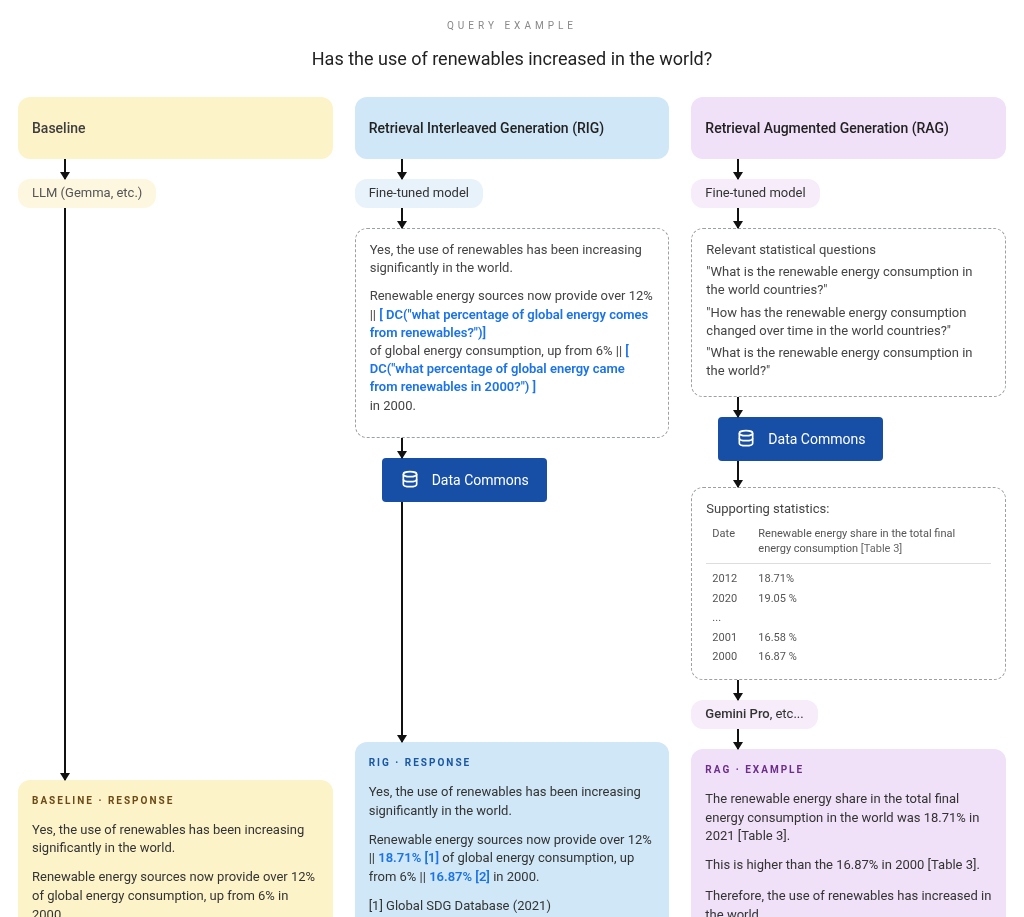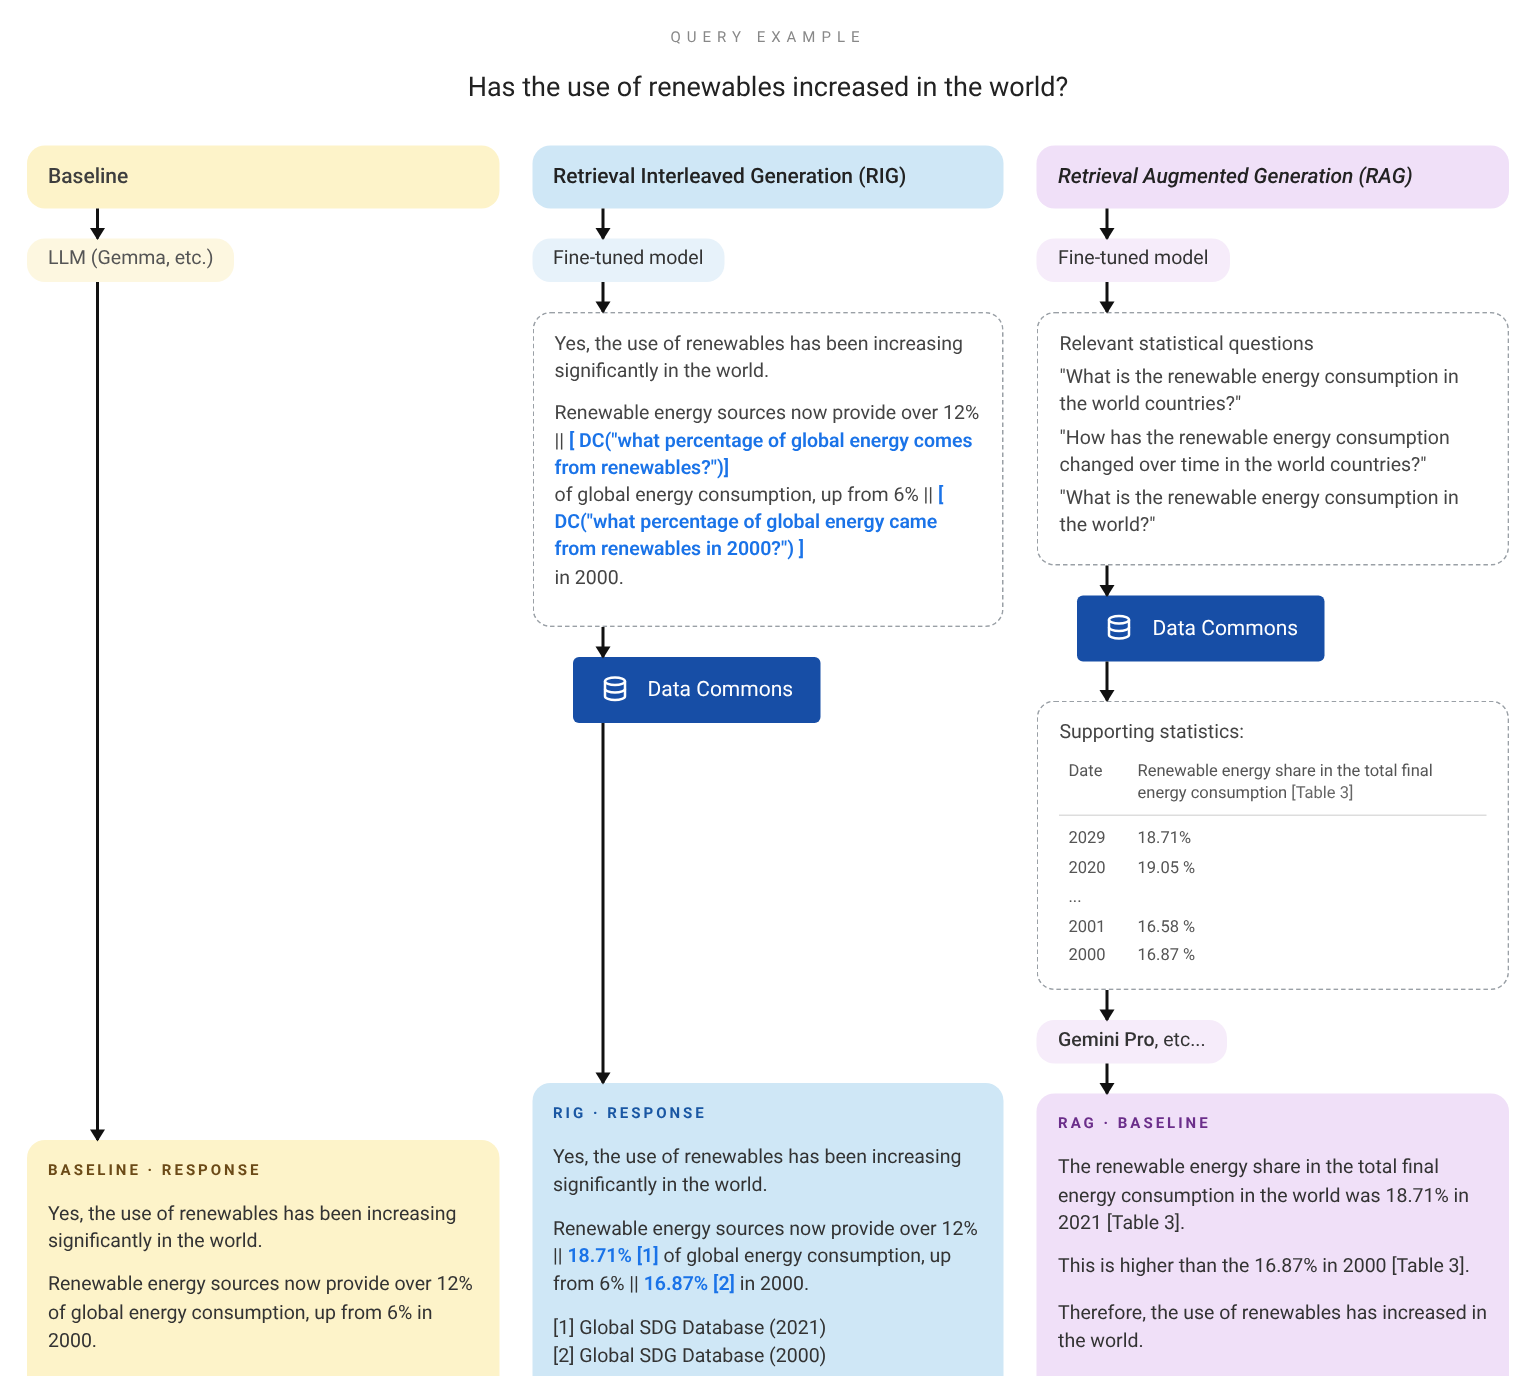--- a/index.html
+++ b/index.html
@@ -29,32 +29,32 @@
     align-items: stretch;
   }
   .col {
     flex: 1;
     display: flex;
     flex-direction: column;
     min-height: 780px;
   }
   .chip {
     border-radius: 12px;
-    padding: 12px 14px;
+    padding: 22px 14px;
     font-size: 14px;
     font-weight: 500;
     line-height: 1.3;
   }
   .chip.wide { width: 100%; }
   .chip.narrow { width: fit-content; padding: 6px 14px; font-size: 13px; font-weight: 400; }
   .yellow { background: #fdf3c9; color: #3e3e3e; }
   .yellow-lt { background: #fdf7e0; color: #555; }
   .blue { background: #cfe7f6; color: #222; }
   .blue-lt { background: #e7f2fa; color: #333; }
-  .purple { background: #f0e0f8; color: #222; font-style: italic; }
+  .purple { background: #f0e0f8; color: #222; }
   .purple-lt { background: #f6ecfa; color: #333; }
   .arrow {
     width: 2px;
     background: #111;
     margin-left: 46px;
     position: relative;
     flex: 0 0 auto;
   }
   .arrow.short { height: 20px; }
   .arrow.long { flex: 1; min-height: 20px; }
@@ -215,21 +215,21 @@
             <span>Renewable energy share in the total final energy consumption</span>
             <span class="small">[Table 3]</span>
           </td>
         </tr>
       </tbody>
         </table>
       <hr class="stats-hr">
       <table class="stats-table">
         <tbody>
             <tr>
-              <td style="width:44px">2029</td>
+              <td style="width:44px">2012</td>
               <td>18.71%</td>
             </tr>
         <tr>
               <td>2020</td>
               <td>19.05 %</td>
             </tr>
         <tr>
               <td>...</td>
               <td></td>
             </tr>
@@ -243,20 +243,20 @@
             </tr>
       </tbody>
         </table>
     </div>
     <div class="arrow short"></div>
     <div class="chip narrow purple-lt">
       <span style="font-weight:500">Gemini Pro</span><span>, etc...</span>
     </div>
     <div class="arrow long"></div>
     <div class="response-box response-purple">
-      <div class="response-label lbl-purple">RAG · BASELINE</div>
+      <div class="response-label lbl-purple">RAG · EXAMPLE</div>
       <p>The renewable energy share in the total final energy consumption in the world was 18.71% in 2021 [Table 3].</p>
       <p style="margin-bottom:12px">This is higher than the 16.87% in 2000 [Table 3].</p>
       <p>Therefore, the use of renewables has increased in the world.</p>
     </div>
   </div>
 
 </div>
 
 </body></html>

